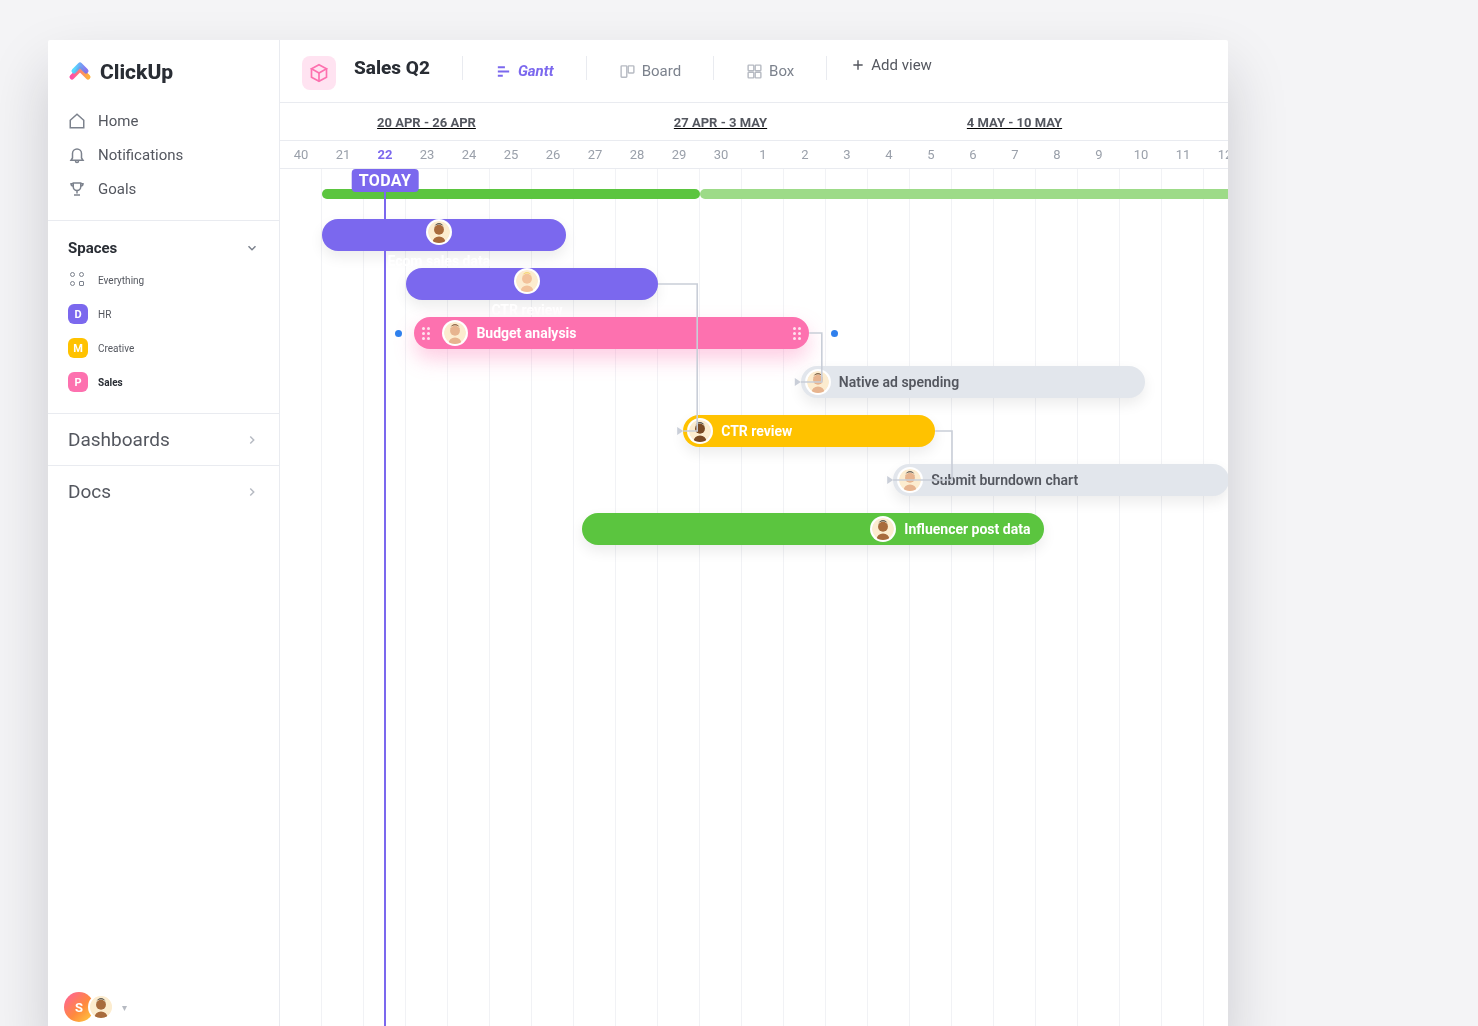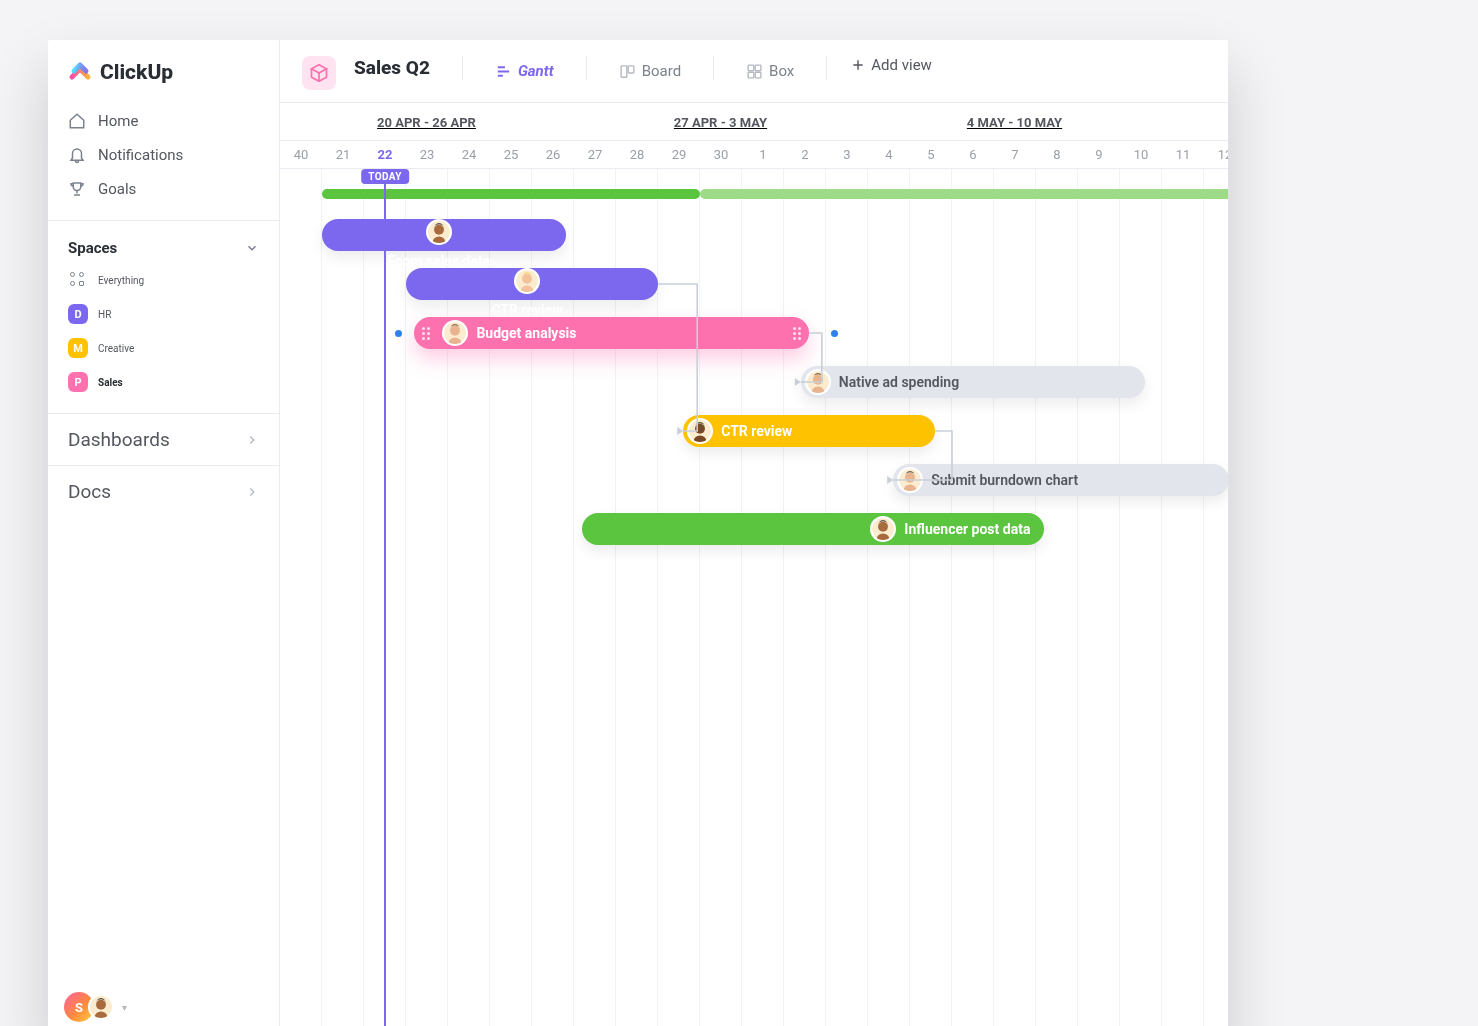--- a/index.html
+++ b/index.html
@@ -71,21 +71,21 @@
   .week{flex:0 0 calc(var(--col-w)*7);text-align:center;font-size:13px;font-weight:700;color:#54575f;padding:12px 0 10px;border-right:1px solid transparent;}
   .days-row{display:flex;border-top:1px solid var(--line);border-bottom:1px solid var(--line);}
   .day{flex:0 0 var(--col-w);text-align:center;font-size:13px;color:#9aa0aa;padding:6px 0;}
   .day.today{color:var(--purple);font-weight:700;}
 
   
   .gbody{position:relative;flex:1;overflow:hidden;}
   .grid{position:absolute;inset:0;display:flex;}
   .grid .col{flex:0 0 var(--col-w);border-right:1px solid #f1f2f5;}
   .today-line{position:absolute;top:0;bottom:0;width:2px;background:var(--purple);z-index:3;}
-  .today-badge{position:absolute;top:0;background:var(--purple);color:#fff;font-size:10px;font-weight:700;border-radius:4px;padding:2px 7px;transform:translateX(-50%);z-index:4;letter-spacing:.4px;}
+  .today-badge{position:absolute;top:0;background:var(--purple);color:#fff;font-size:16px;font-weight:700;border-radius:4px;padding:2px 7px;transform:translateX(-50%);z-index:4;letter-spacing:.4px;}
 
   .tracks{position:absolute;left:0;right:0;top:0;}
   .summary{position:absolute;height:10px;border-radius:5px;top:20px;}
   .summary.a{background:var(--green);}
   .summary.b{background:#9ddb88;}
 
   .bar{position:absolute;height:32px;border-radius:16px;display:flex;align-items:center;padding:0 14px 0 4px;color:#fff;font-weight:700;font-size:14px;gap:8px;box-shadow:0 6px 14px rgba(0,0,0,.08);}
   .bar .av{width:26px;height:26px;border-radius:50%;background:#fff;flex:0 0 26px;border:2px solid rgba(255,255,255,.9);overflow:hidden;}
   .bar.purple{background:var(--purple);flex-direction:column;}
   .bar.pink{background:var(--pink);box-shadow:0 10px 20px rgba(253,113,175,.35);}

